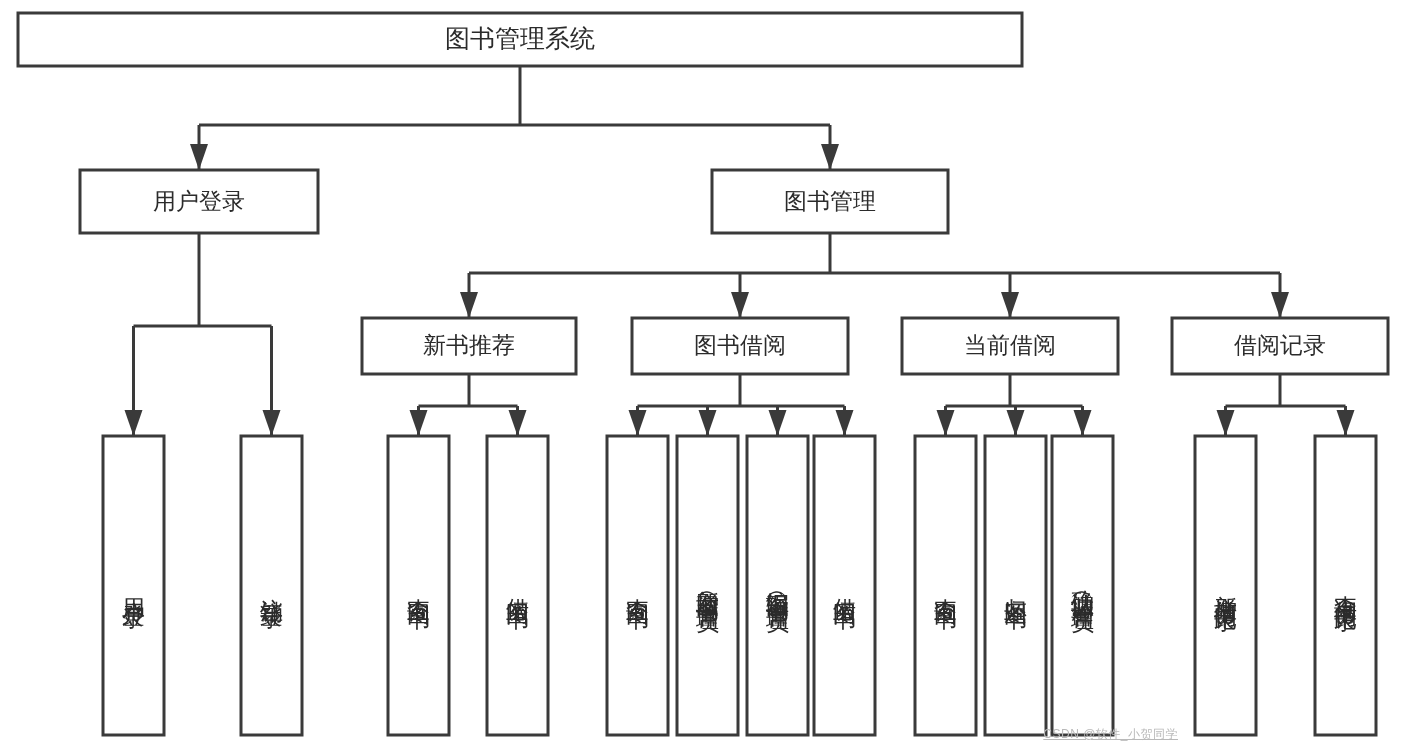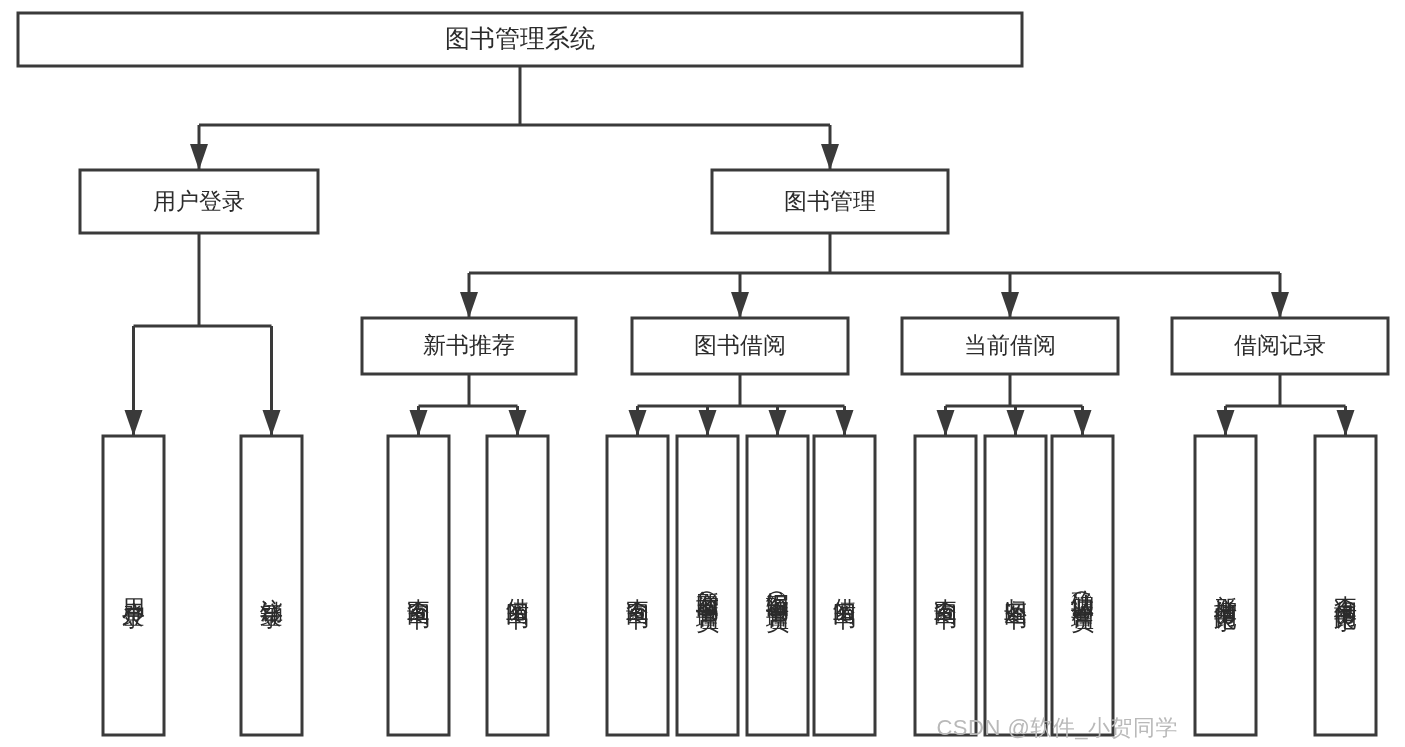--- a/index.html
+++ b/index.html
@@ -62,24 +62,25 @@
     line-height: 1;
     white-space: nowrap;
     text-align: left;
     pointer-events: none;
   }
   .watermark {
     position: absolute;
     right: 16px;
     bottom: 4px;
     font-family: "Liberation Sans", "DejaVu Sans", sans-serif;
-    font-size: 22px;
+    font-size: 12px;
     color: #b9b9b9;
     white-space: nowrap;
     letter-spacing: 0.5px;
+    text-decoration: underline;
   }
 </style>
 </head>
 <body>
 
 <div id="diagram-root">
 
   <svg class="diagram-canvas" viewBox="0 0 1405 747">
     <g id="connectors-layer">
         <line x1="520" y1="66" x2="520" y2="125" class="connector"></line>

